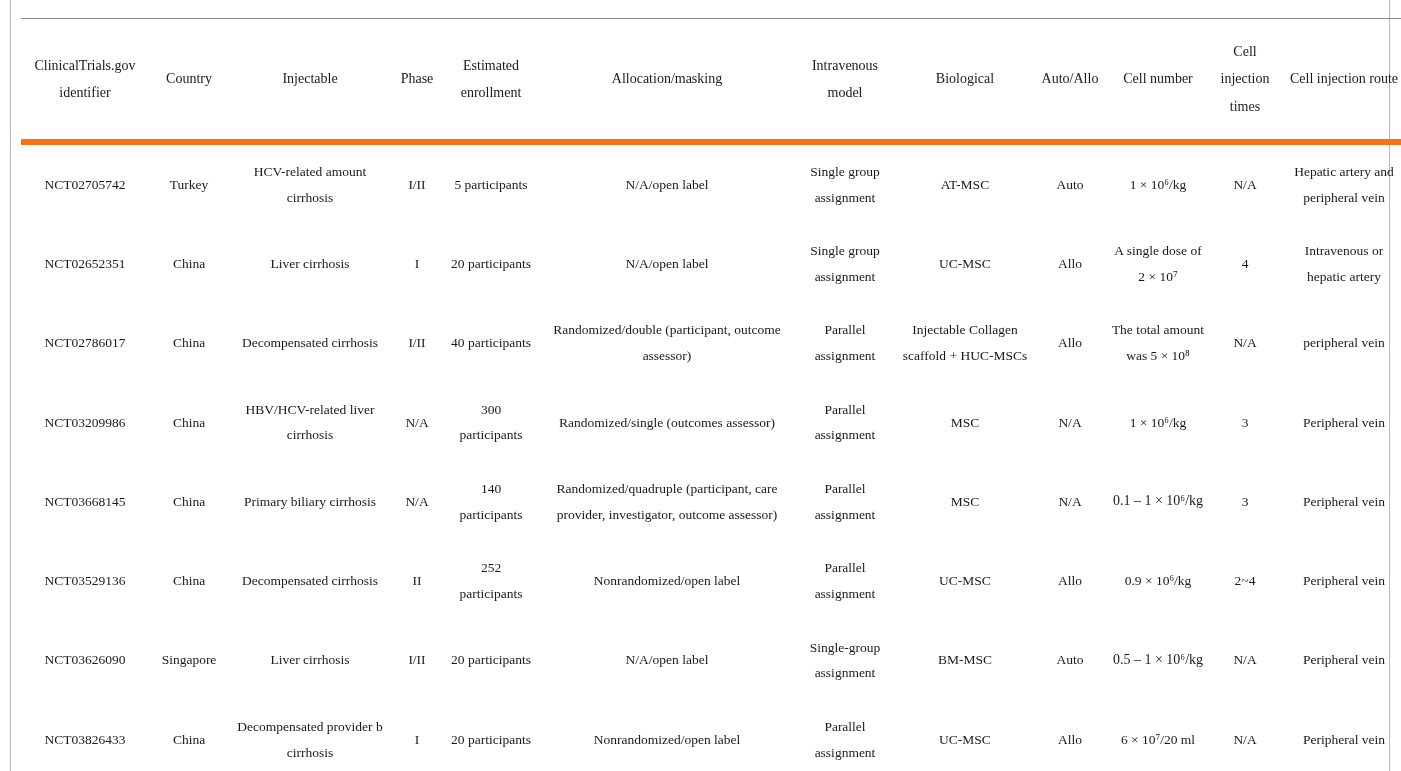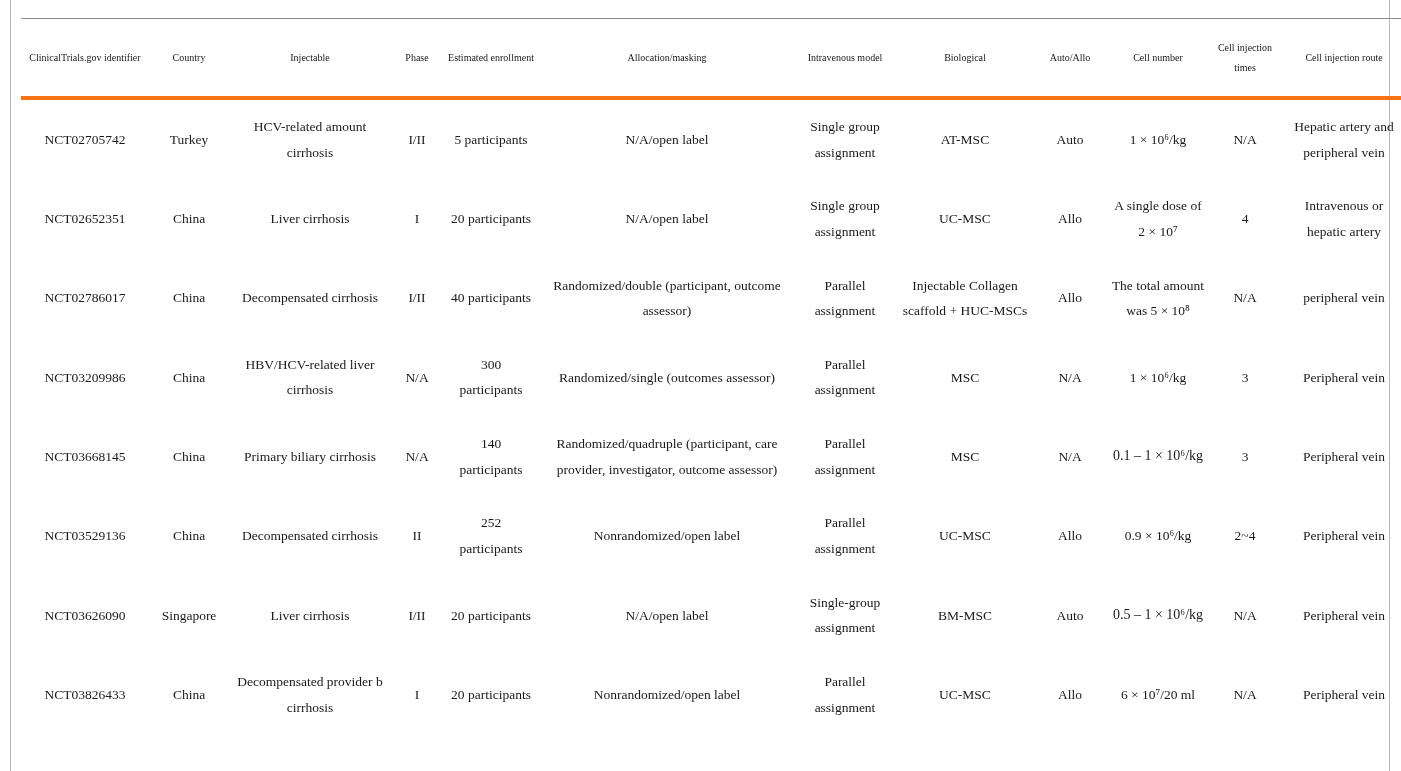--- a/index.html
+++ b/index.html
@@ -19,25 +19,25 @@
     position:absolute;
     left:21px;
     top:18px;
     width:1368px;
     border-collapse:collapse;
     table-layout:fixed;
     border-top:1px solid #8a8a8a;
   }
   thead th{
     font-weight:normal;
-    font-size:10px;
+    font-size:14px;
     line-height:1.95;
     vertical-align:middle;
     padding:19px 4px;
-    border-bottom:4px solid #f97316;
+    border-bottom:6px solid #f97316;
   }
   tbody td{
     font-size:13.5px;
     line-height:1.9;
     text-align:center;
     vertical-align:middle;
     padding:14px 5px;
   }
   tbody td.small{font-size:14px;}
   col.c1{width:128px;} col.c2{width:80px;} col.c3{width:162px;}

